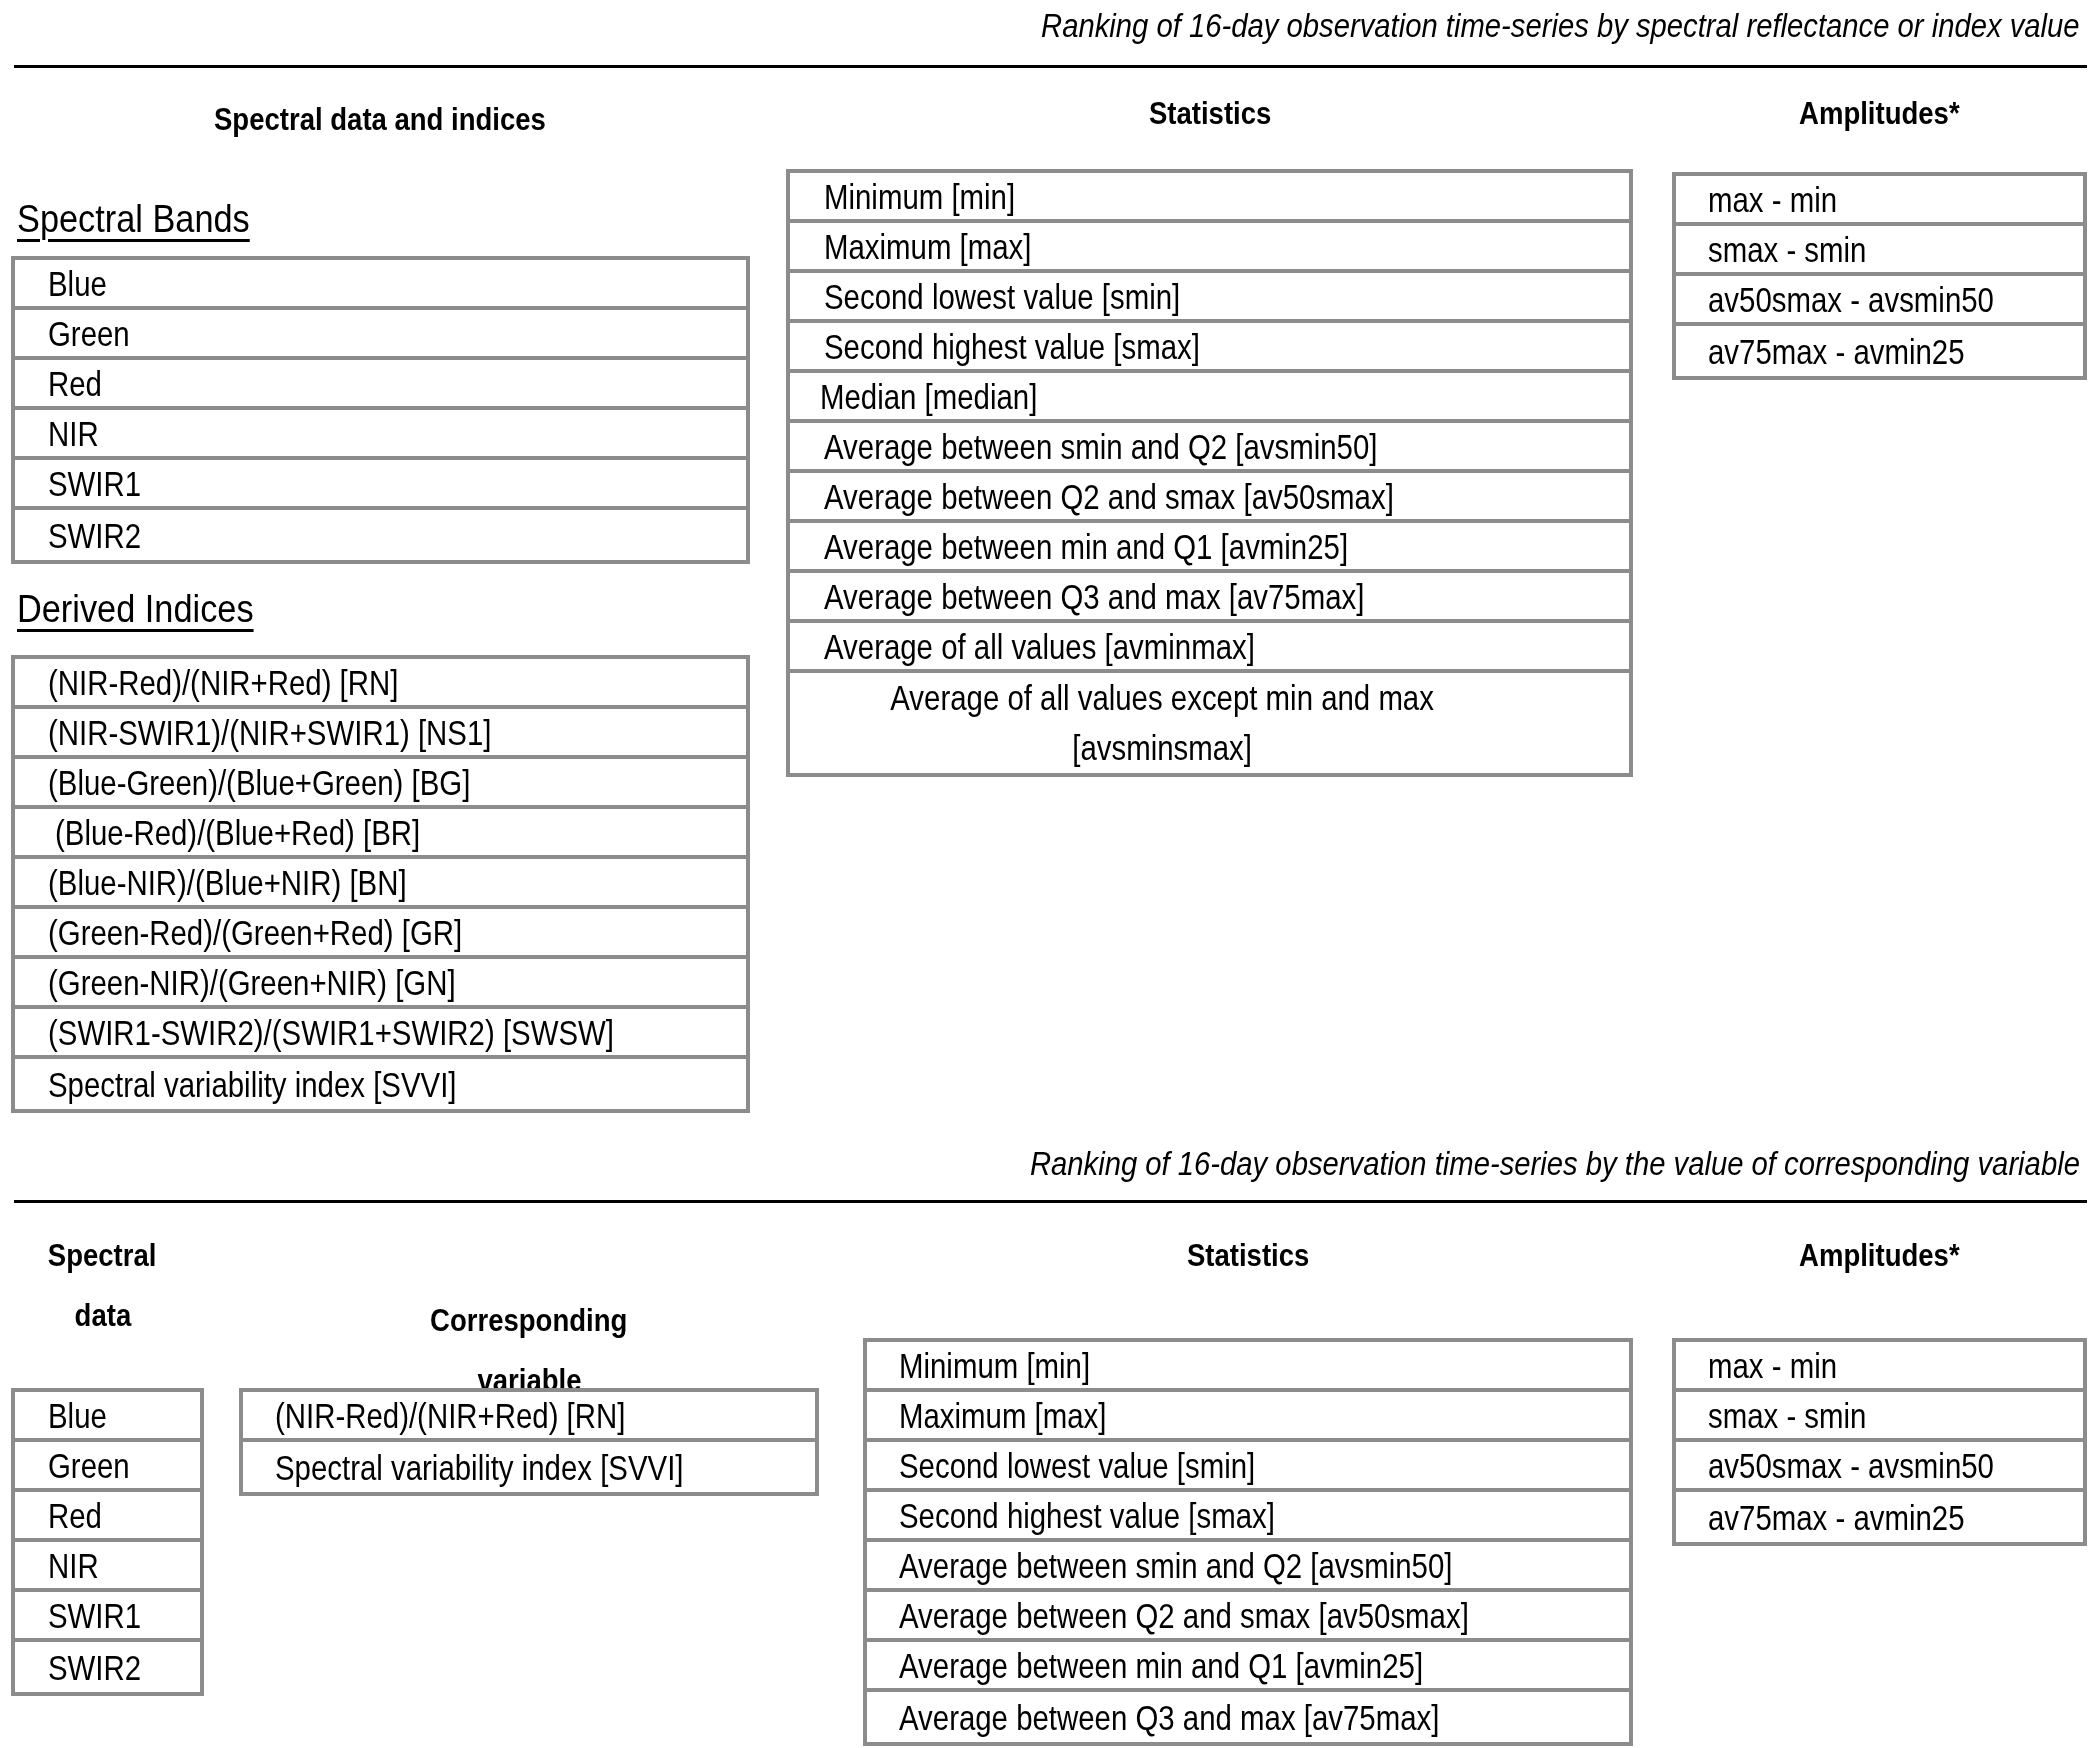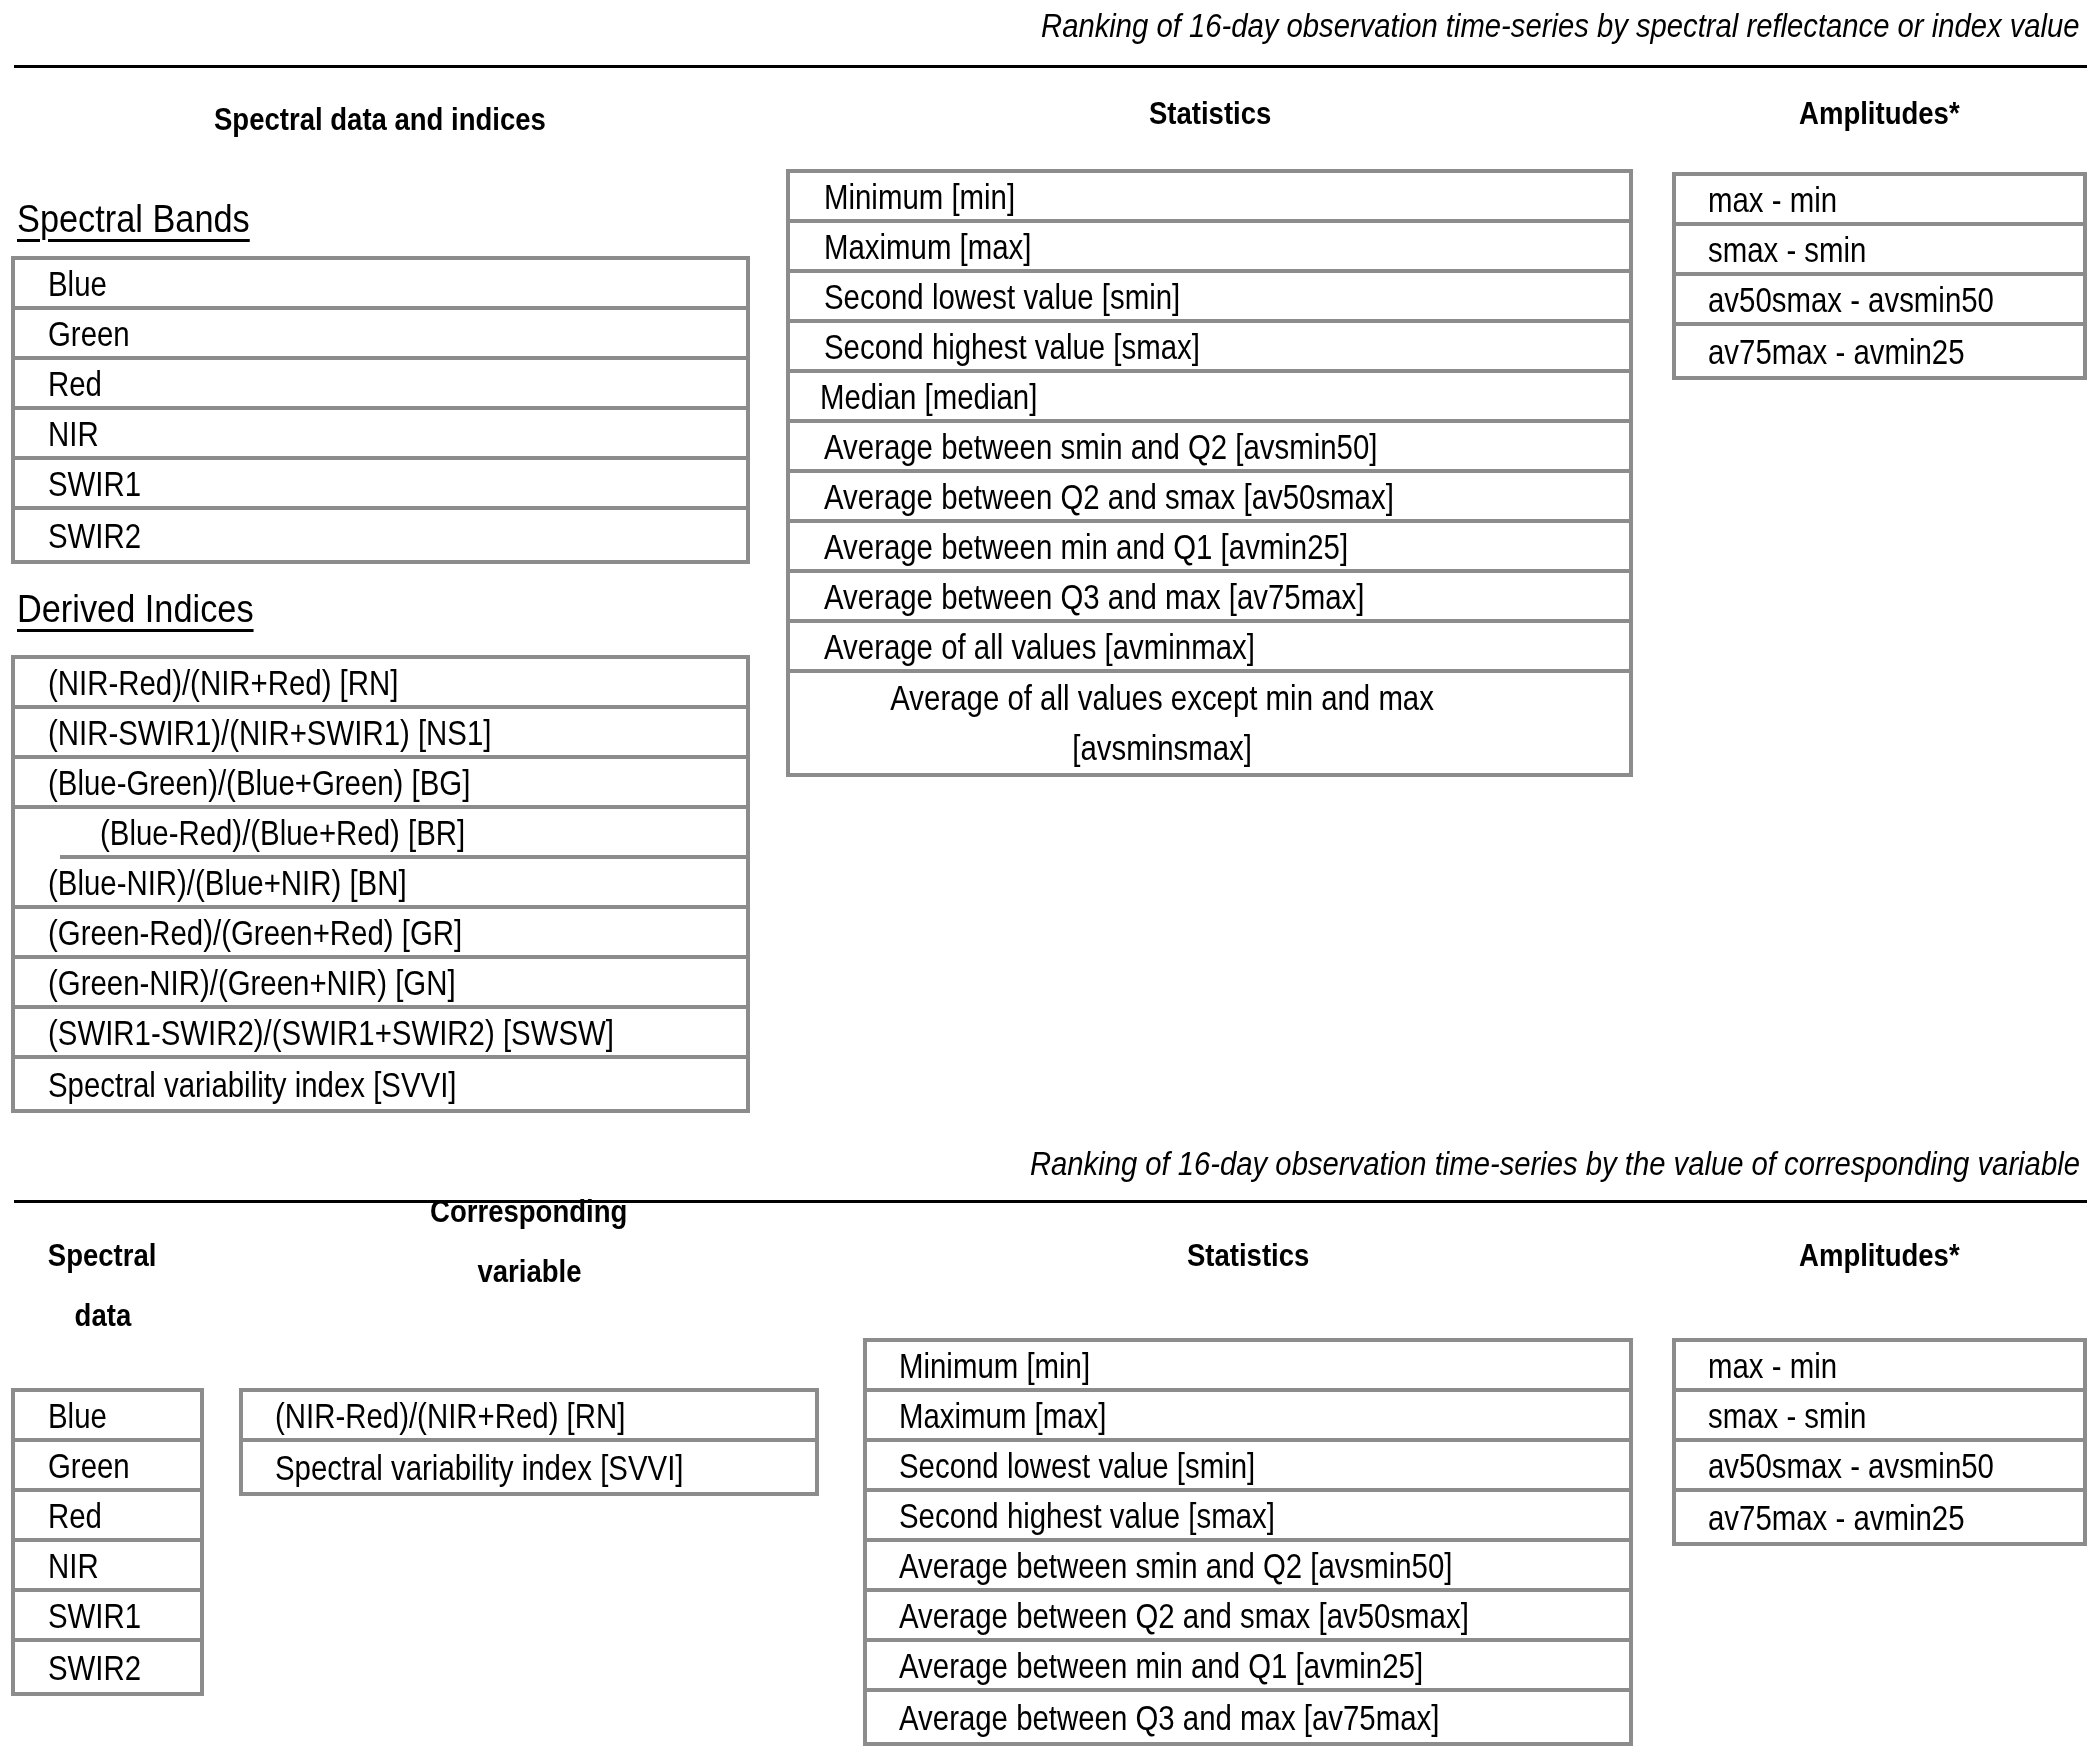--- a/index.html
+++ b/index.html
@@ -57,21 +57,21 @@
 <div class="abs tbl" style="left:10.8px; top:655px; width:739px;">
   <div class="row" style="padding-left:33px;">
       <span class="t">(NIR-Red)/(NIR+Red) [RN]</span>
     </div>
   <div class="row" style="padding-left:33px;">
       <span class="t">(NIR-SWIR1)/(NIR+SWIR1) [NS1]</span>
     </div>
   <div class="row" style="padding-left:33px;">
       <span class="t">(Blue-Green)/(Blue+Green) [BG]</span>
     </div>
-  <div class="row" style="padding-left:40px;margin-left:45px;">
+  <div class="row" style="padding-left:40px;">
       <span class="t">(Blue-Red)/(Blue+Red) [BR]</span>
     </div>
   <div class="row" style="padding-left:33px;">
       <span class="t">(Blue-NIR)/(Blue+NIR) [BN]</span>
     </div>
   <div class="row" style="padding-left:33px;">
       <span class="t">(Green-Red)/(Green+Red) [GR]</span>
     </div>
   <div class="row" style="padding-left:33px;">
       <span class="t">(Green-NIR)/(Green+NIR) [GN]</span>
@@ -140,21 +140,21 @@
 </div>
 
 <div class="abs caption" style="right:17px; top:1146px; transform:scaleX(0.86);">Ranking of 16-day observation time-series by the value of corresponding variable</div>
 <div class="abs rule" style="left:14.2px; right:10.2px; top:1200px;"></div>
 
 <div class="abs heading" style="left:0px; width:205px; top:1225px;">
   <span>Spectral</span><br>
   <span>data</span>
 </div>
 
-<div class="abs heading" style="left:239px; width:580px; top:1181px;">
+<div class="abs heading" style="left:239px; width:580px; top:1290px;">
   <span>Corresponding</span><br>
   <span>variable</span>
 </div>
 
 <div class="abs tbl" style="left:10.8px; top:1388px; width:193px;">
   <div class="row" style="padding-left:33px;">
       <span class="t">Blue</span>
     </div>
   <div class="row" style="padding-left:33px;">
       <span class="t">Green</span>

